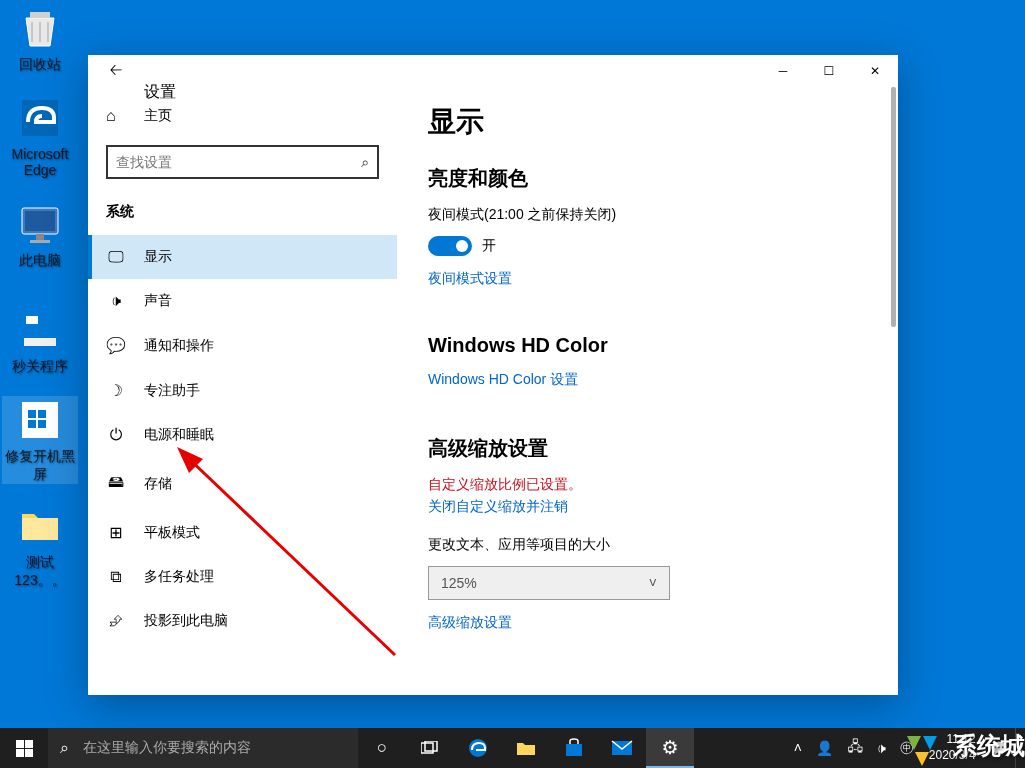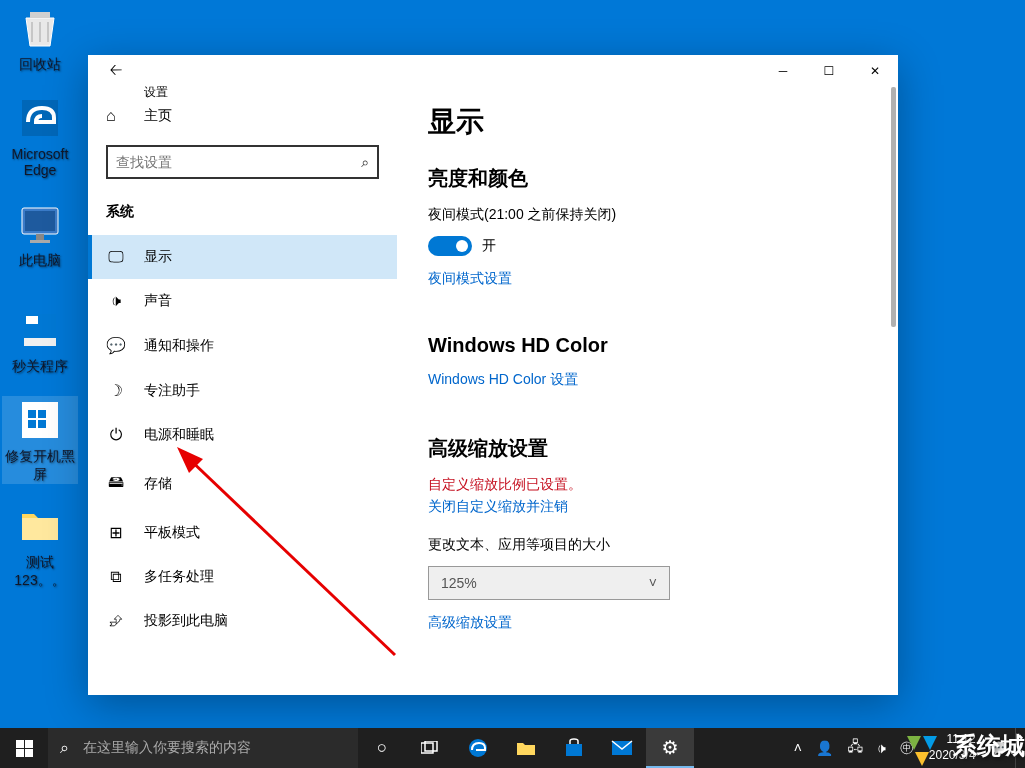--- a/index.html
+++ b/index.html
@@ -9,21 +9,21 @@
     .desktop { position: absolute; top: 0; left: 0; width: 100%; height: 728px; }
     .desktop-icon { position: absolute; width: 76px; text-align: center; color: #0f172a; font-size: 14px; cursor: pointer; }
     .desktop-icon .icon-img { width: 48px; height: 48px; margin: 0 auto 4px; display: flex; align-items: center; justify-content: center; }
     .desktop-icon .label { text-shadow: 1px 1px 2px rgba(0,0,0,0.5); }
     
     
     .window { position: absolute; left: 88px; top: 55px; width: 810px; height: 640px; background: white; box-shadow: 0 10px 40px rgba(0,0,0,0.3); display: flex; flex-direction: column; }
     .titlebar { height: 32px; display: flex; align-items: center; justify-content: space-between; }
     .titlebar-left { display: flex; align-items: center; padding-left: 8px; }
     .back-btn { width: 40px; height: 32px; display: flex; align-items: center; justify-content: center; font-size: 16px; cursor: pointer; }
-    .title-text { font-size: 12px; margin-left: 8px; margin-top: 42px; }
+    .title-text { font-size: 16px; margin-left: 8px; margin-top: 42px; }
     .window-controls { display: flex; }
     .win-btn { width: 46px; height: 32px; display: flex; align-items: center; justify-content: center; font-size: 12px; cursor: pointer; }
     
     .window-body { flex: 1; display: flex; overflow: hidden; }
     
     
     .sidebar { width: 310px; padding: 10px 0; overflow-y: auto; border-right: 1px solid transparent; }
     .home-row { display: flex; align-items: center; padding: 10px 18px; font-size: 14px; cursor: pointer; margin-bottom: 10px; }
     .home-row .icon { width: 20px; margin-right: 18px; font-size: 16px; }
     .search-box { margin: 0 18px 18px; border: 2px solid #333; height: 34px; display: flex; align-items: center; padding: 0 8px; }

